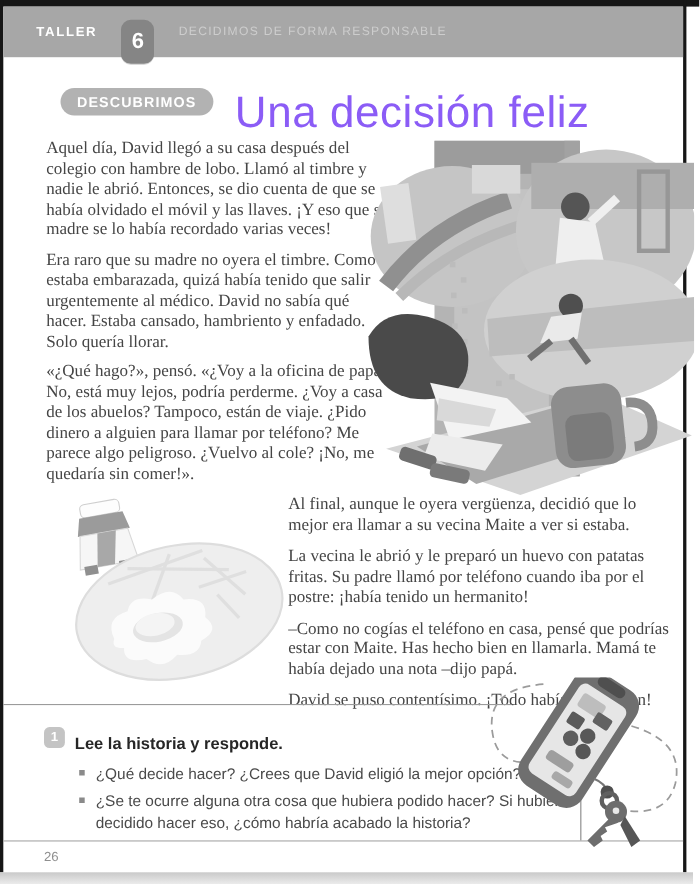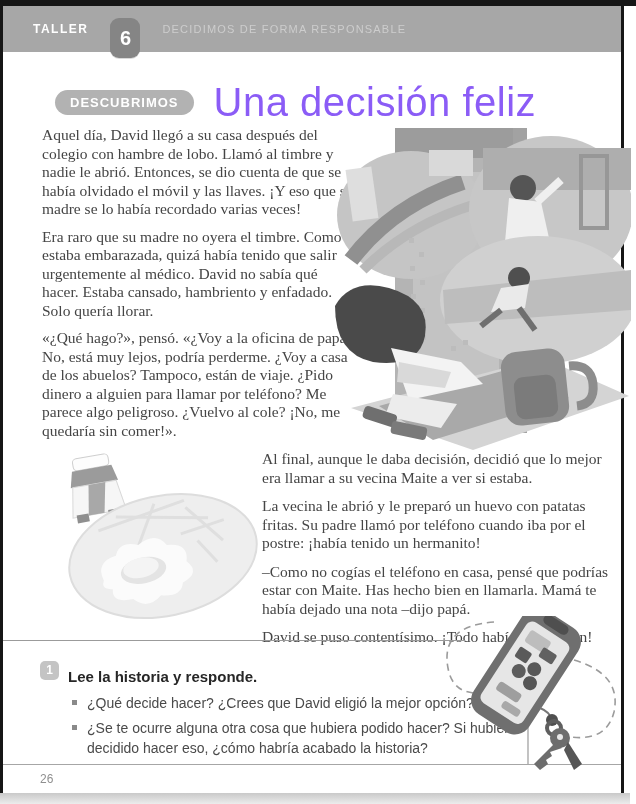--- a/index.html
+++ b/index.html
@@ -13,21 +13,21 @@
                background:linear-gradient(#c9c9c9,#ececec);}
   
   .unit-header{position:absolute;left:3px;top:6px;width:618px;height:46px;background:#a7a7a7;
                display:flex;align-items:center;padding-left:30px;box-sizing:border-box;}
   .taller{color:#ffffff;font-size:12px;font-weight:bold;letter-spacing:1.5px;text-align:right;}
   .unit-num{display:inline-flex;align-items:center;justify-content:center;width:30px;height:40px;
             margin-left:22px;margin-top:18px;background:#858585;border-radius:9px;
             color:#ffffff;font-size:20px;font-weight:bold;box-shadow:0 1px 0 rgba(0,0,0,.15);}
   .unit-title{color:#cdcdcd;font-size:11px;letter-spacing:1.2px;margin-left:22px;}
   
-  .title-row{position:absolute;left:55px;top:80px;display:flex;align-items:center;gap:20px;}
+  .title-row{position:absolute;left:55px;top:80px;display:flex;align-items:flex-start;gap:20px;}
   .descubrimos{background:#b2b2b2;color:#ffffff;font-size:13px;font-weight:bold;letter-spacing:1px;
                padding:5px 15px;border-radius:13px;}
   .page-title{margin:0;font-size:40px;font-weight:400;color:#8b5cf6;letter-spacing:.5px;}
   
   .serif p{margin:0 0 9px 0;font-family:"Liberation Serif","DejaVu Serif",serif;
            font-size:15.5px;line-height:18.5px;color:#454545;}
   .story-left{position:absolute;left:42px;top:126px;width:314px;}
   .story-right{position:absolute;left:262px;top:450px;width:356px;}
   .story-right p{margin-bottom:10px;}
   
@@ -149,21 +149,21 @@
           <path d="M140,90 L185,85"></path>
           <path d="M155,100 L170,125"></path>
       </g>
       <path d="M55,120 Q50,100 72,98 Q78,84 96,92 Q116,82 124,98 Q146,100 140,118 Q152,132 132,138 Q128,152 108,146 Q92,158 80,144 Q58,144 62,130 Q50,128 55,120 Z" fill="#fbfbfb"></path>
       <ellipse cx="96" cy="118" rx="23" ry="13" fill="#e4e4e4"></ellipse>
       <ellipse cx="94" cy="115" rx="18" ry="10" fill="#f4f4f4"></ellipse>
     </g>
   </svg>
 
   <section class="story-right serif">
-    <p>Al final, aunque le daba decisión, decidió que lo mejor era llamar a su vecina Maite a ver si estaba.</p>
+    <p>Al final, aunque le oyera vergüenza, decidió que lo mejor era llamar a su vecina Maite a ver si estaba.</p>
     <p>La vecina le abrió y le preparó un huevo con patatas fritas. Su padre llamó por teléfono cuando iba por el postre: ¡había tenido un hermanito!</p>
     <p>–Como no cogías el teléfono en casa, pensé que podrías estar con Maite. Has hecho bien en llamarla. Mamá te había dejado una nota –dijo papá.</p>
     <p>David se puso contentísimo. ¡Todo había salido bien!</p>
   </section>
 
   <div class="rule-top"></div>
   <section class="activity">
     <div class="act-head">
       <span class="num-badge">1</span>
       <span class="act-title">Lee la historia y responde.</span>

